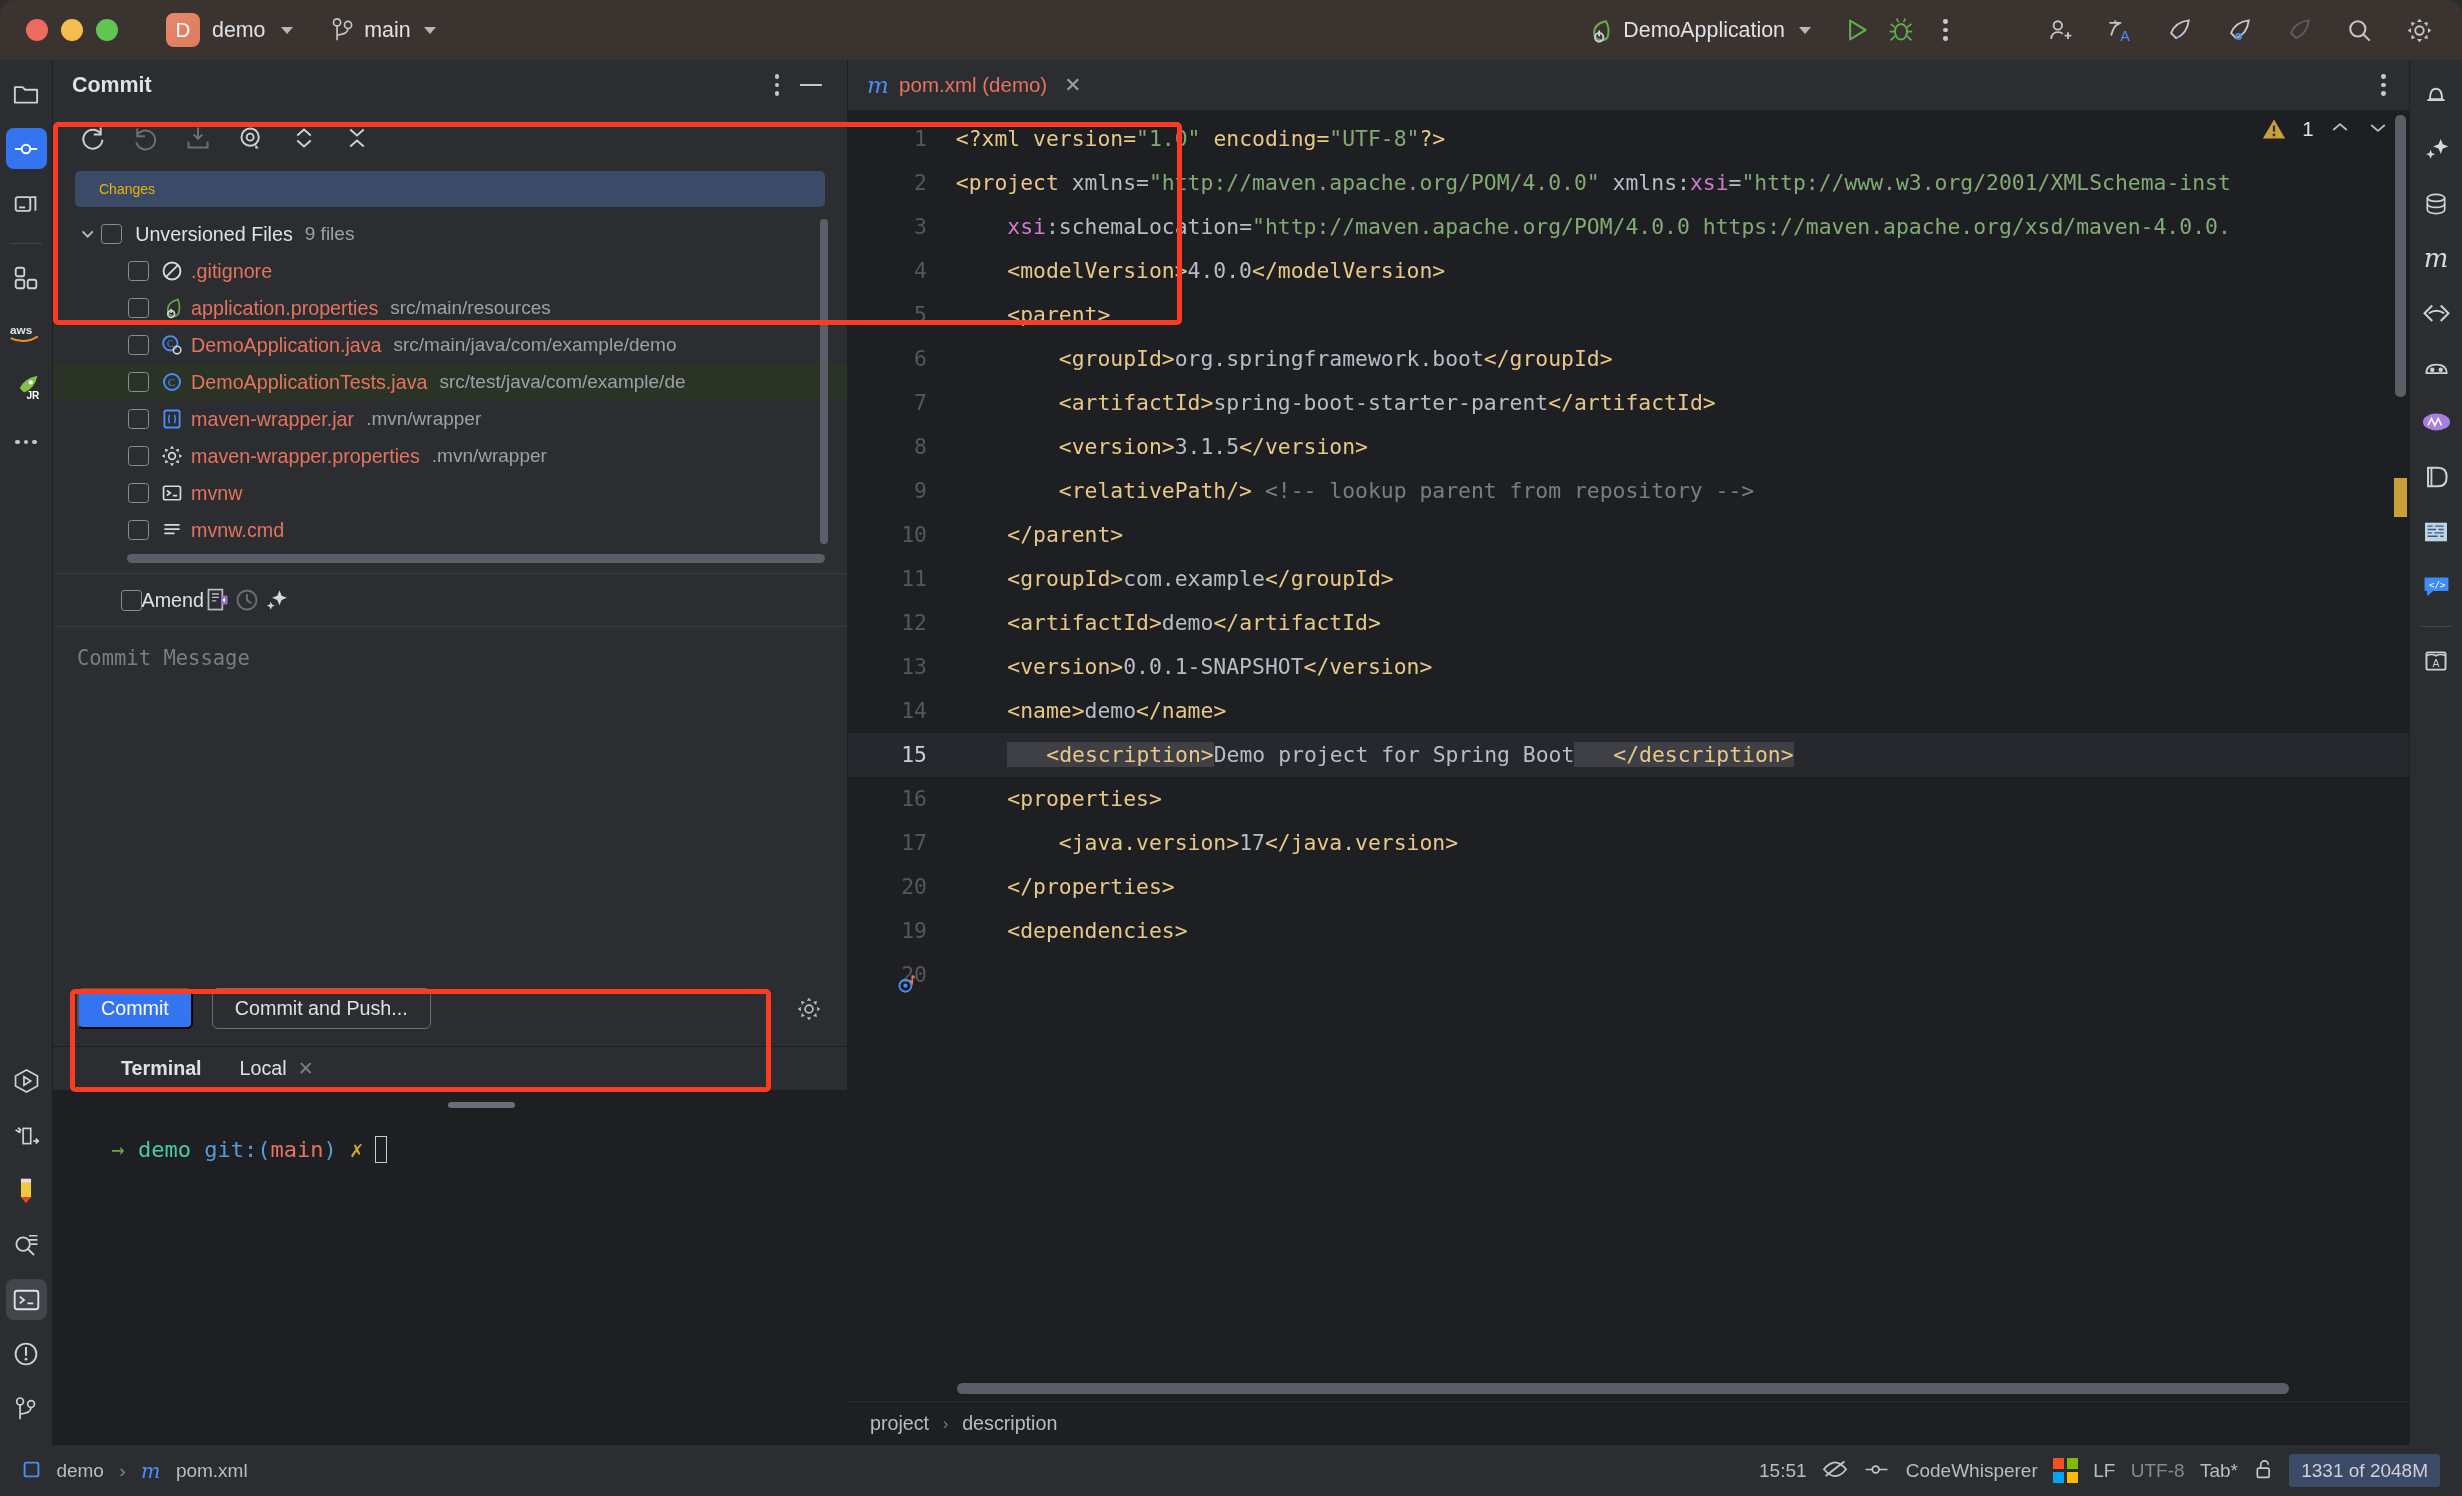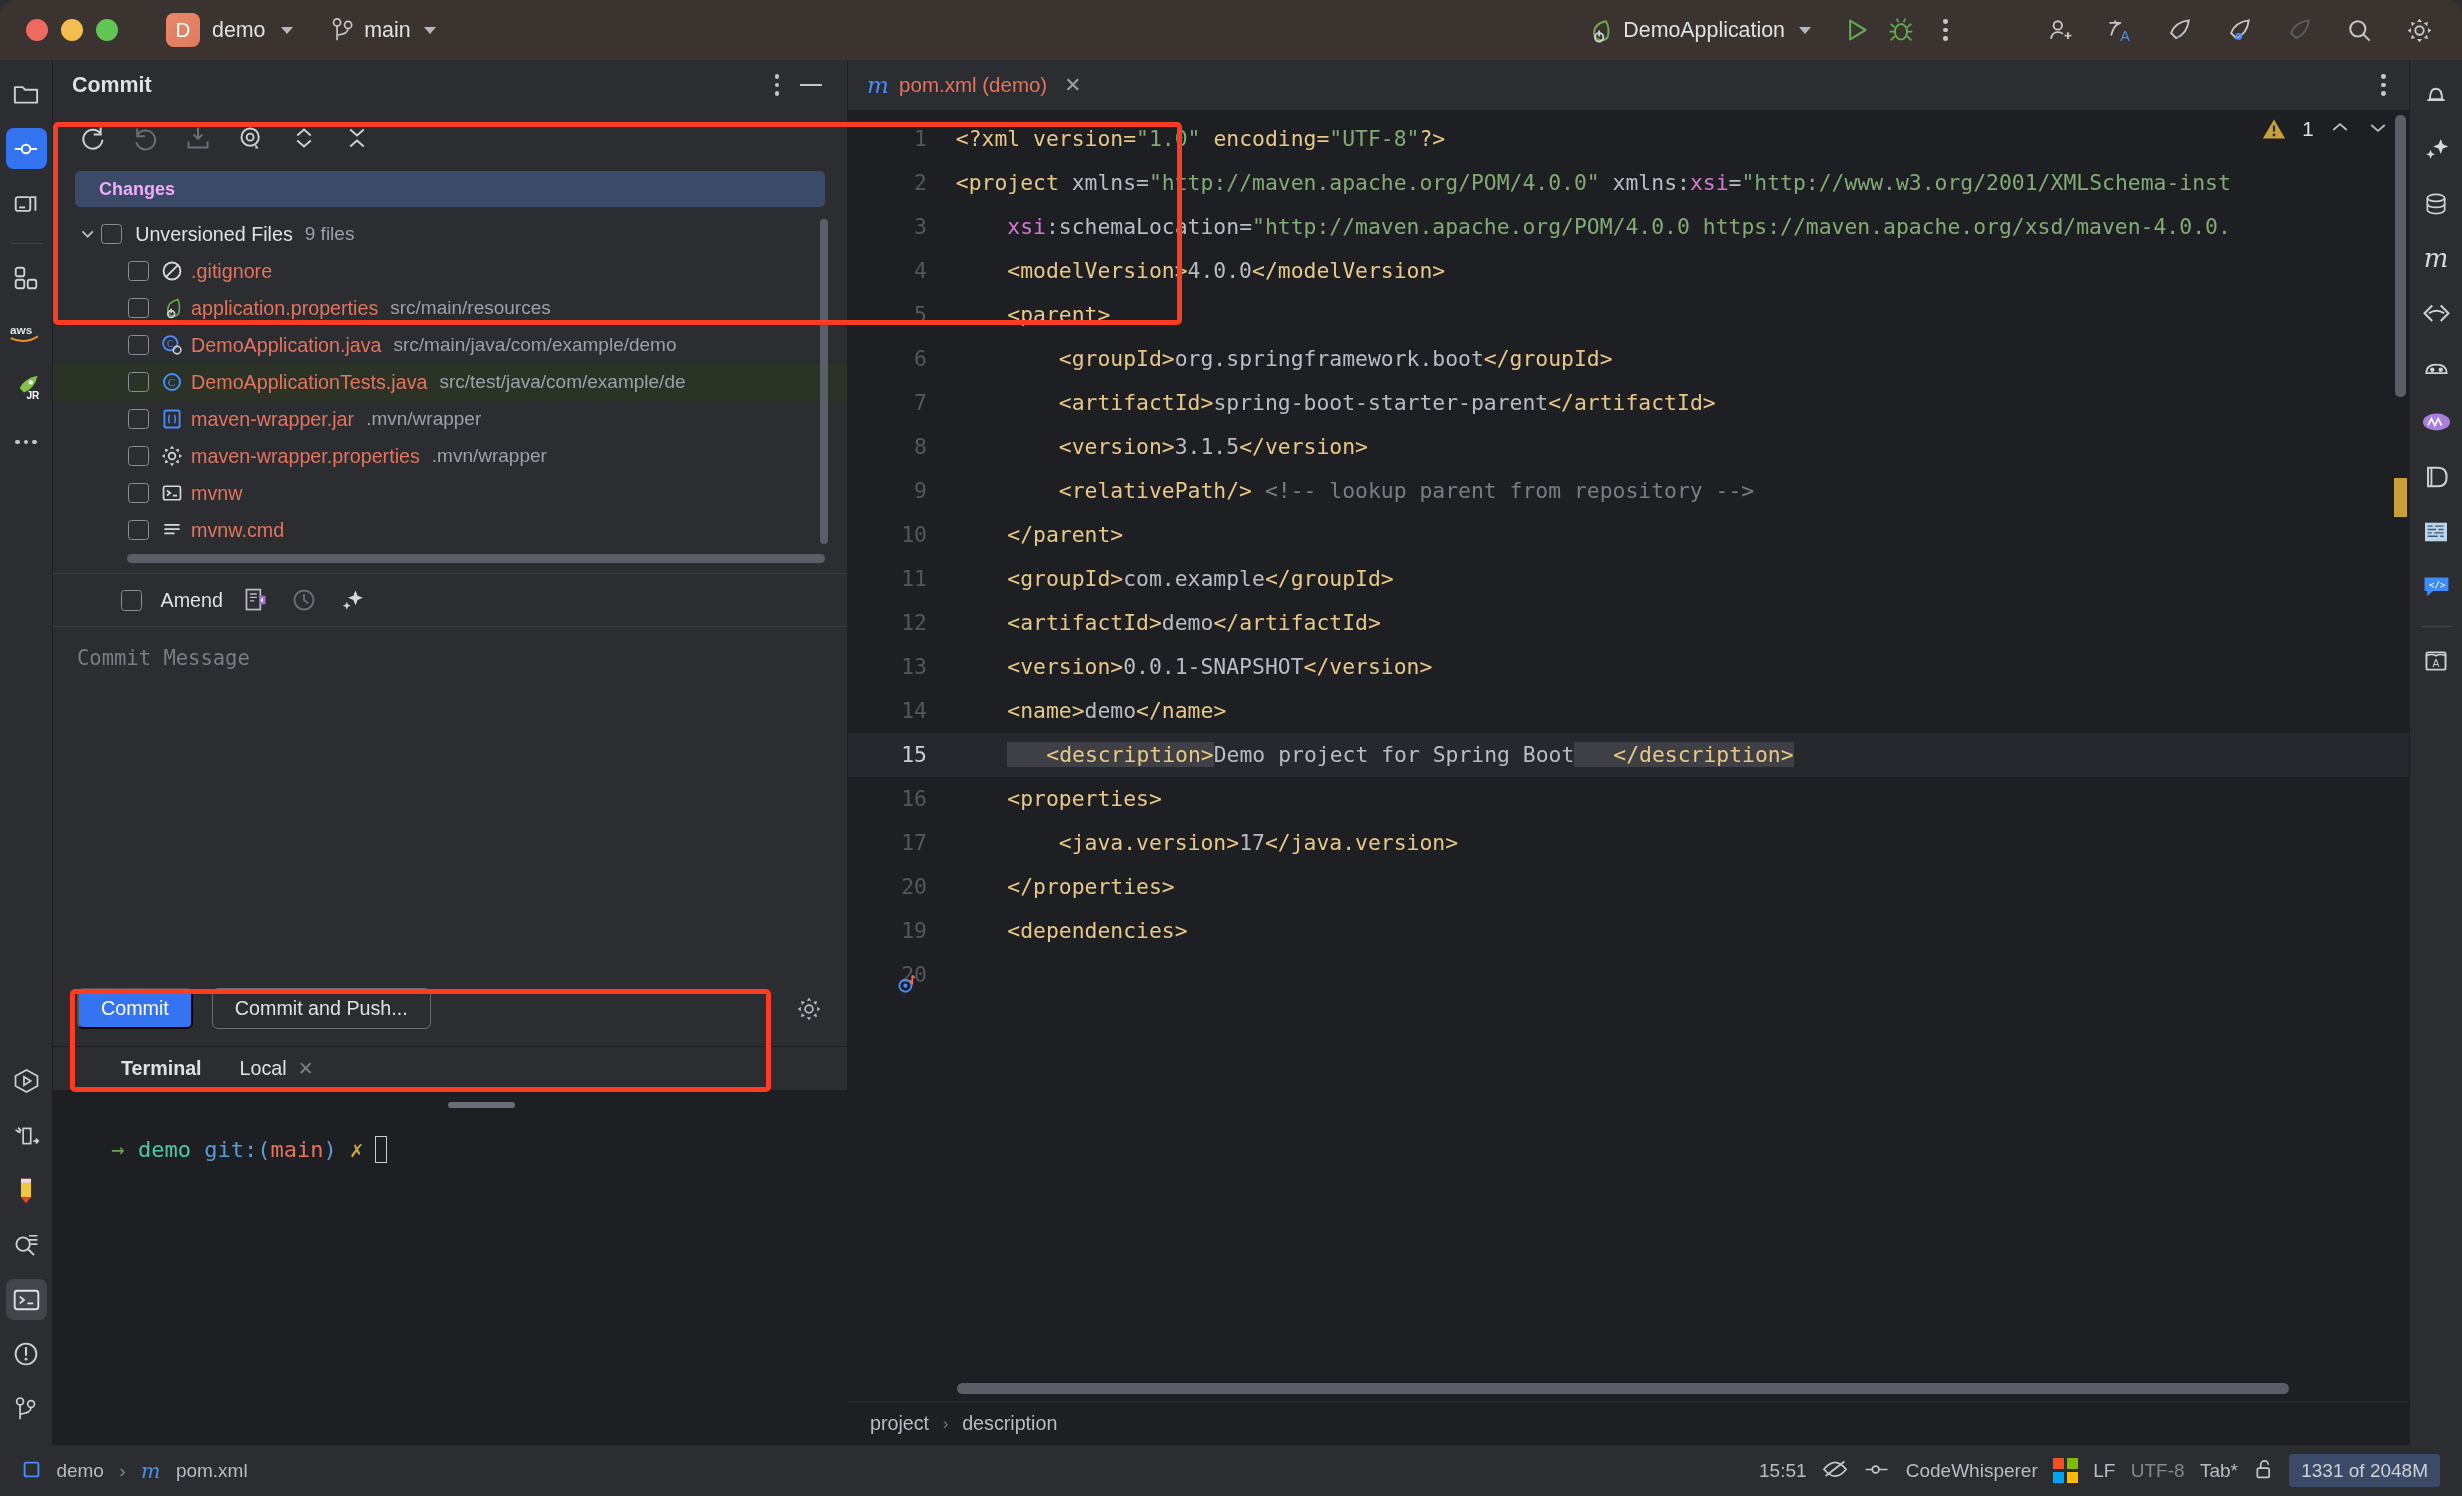--- a/index.html
+++ b/index.html
@@ -93,21 +93,21 @@
   .commit-top { position: relative; padding: 0; }
   .ct-toolbar {
     height: 56px; display: flex; align-items: center; gap: 24px; padding-left: 24px;
   }
   .tico { width: 29px; height: 29px; display: flex; align-items: center; justify-content: center; }
 
   .changes-band {
     margin: 5.1px 22px 0 22px; height: 36px; background: #3b4a66;
     border-radius: 5.1px; display: flex; align-items: center; padding-left: 24px;
   }
-  .changes-band span { color: #f0abfc; font-size: 18px; font-weight: bold; }
+  .changes-band span { color: #eab308; font-size: 14px; font-weight: normal; }
 
   .tree { padding: 8.5px 0 0 0; position: relative; }
   .trow {
     height: 37px; display: flex; align-items: center; padding-left: 22px;
     white-space: nowrap; overflow: hidden;
   }
   .trow.sel { background: #2b3327; }
   .tw { width: 26px; display:flex; align-items:center; justify-content:center; }
   .cbx {
     width: 20.5px; height: 20.5px; border: 1.7px solid #8a8d93; border-radius: 3.4px;
@@ -121,21 +121,21 @@
 
   .tree-scroll-v {
     position: absolute; right: 19px; top: 12px; width: 8.5px; height: 325px;
     background: #5b5e66; border-radius: 4.3px;
   }
   .tree-scroll-h {
     margin: 5.1px 22px 0 74px; height: 9.4px; background: #5b5e66; border-radius: 5.1px;
   }
 
   .amend-row {
-    height: 53px; display: flex; align-items: center; gap: 19px; padding-left: 68px;
+    height: 53px; display: flex; align-items: center; padding-left: 68px;
     border-top: 0.9px solid #393b40; margin-top: 10.3px;
   }
   .amend-row .lab { color: #dfe1e5; font-size: 19.7px; }
 
   .msgbox {
     flex: 1 1 auto; min-height: 0; border-top: 0.9px solid #393b40;
     background: #2b2d30; padding: 19px 24px;
   }
   .msg-ph { color: #7a7d85; font-size: 20.5px; font-family: "DejaVu Sans Mono", monospace; }
 

